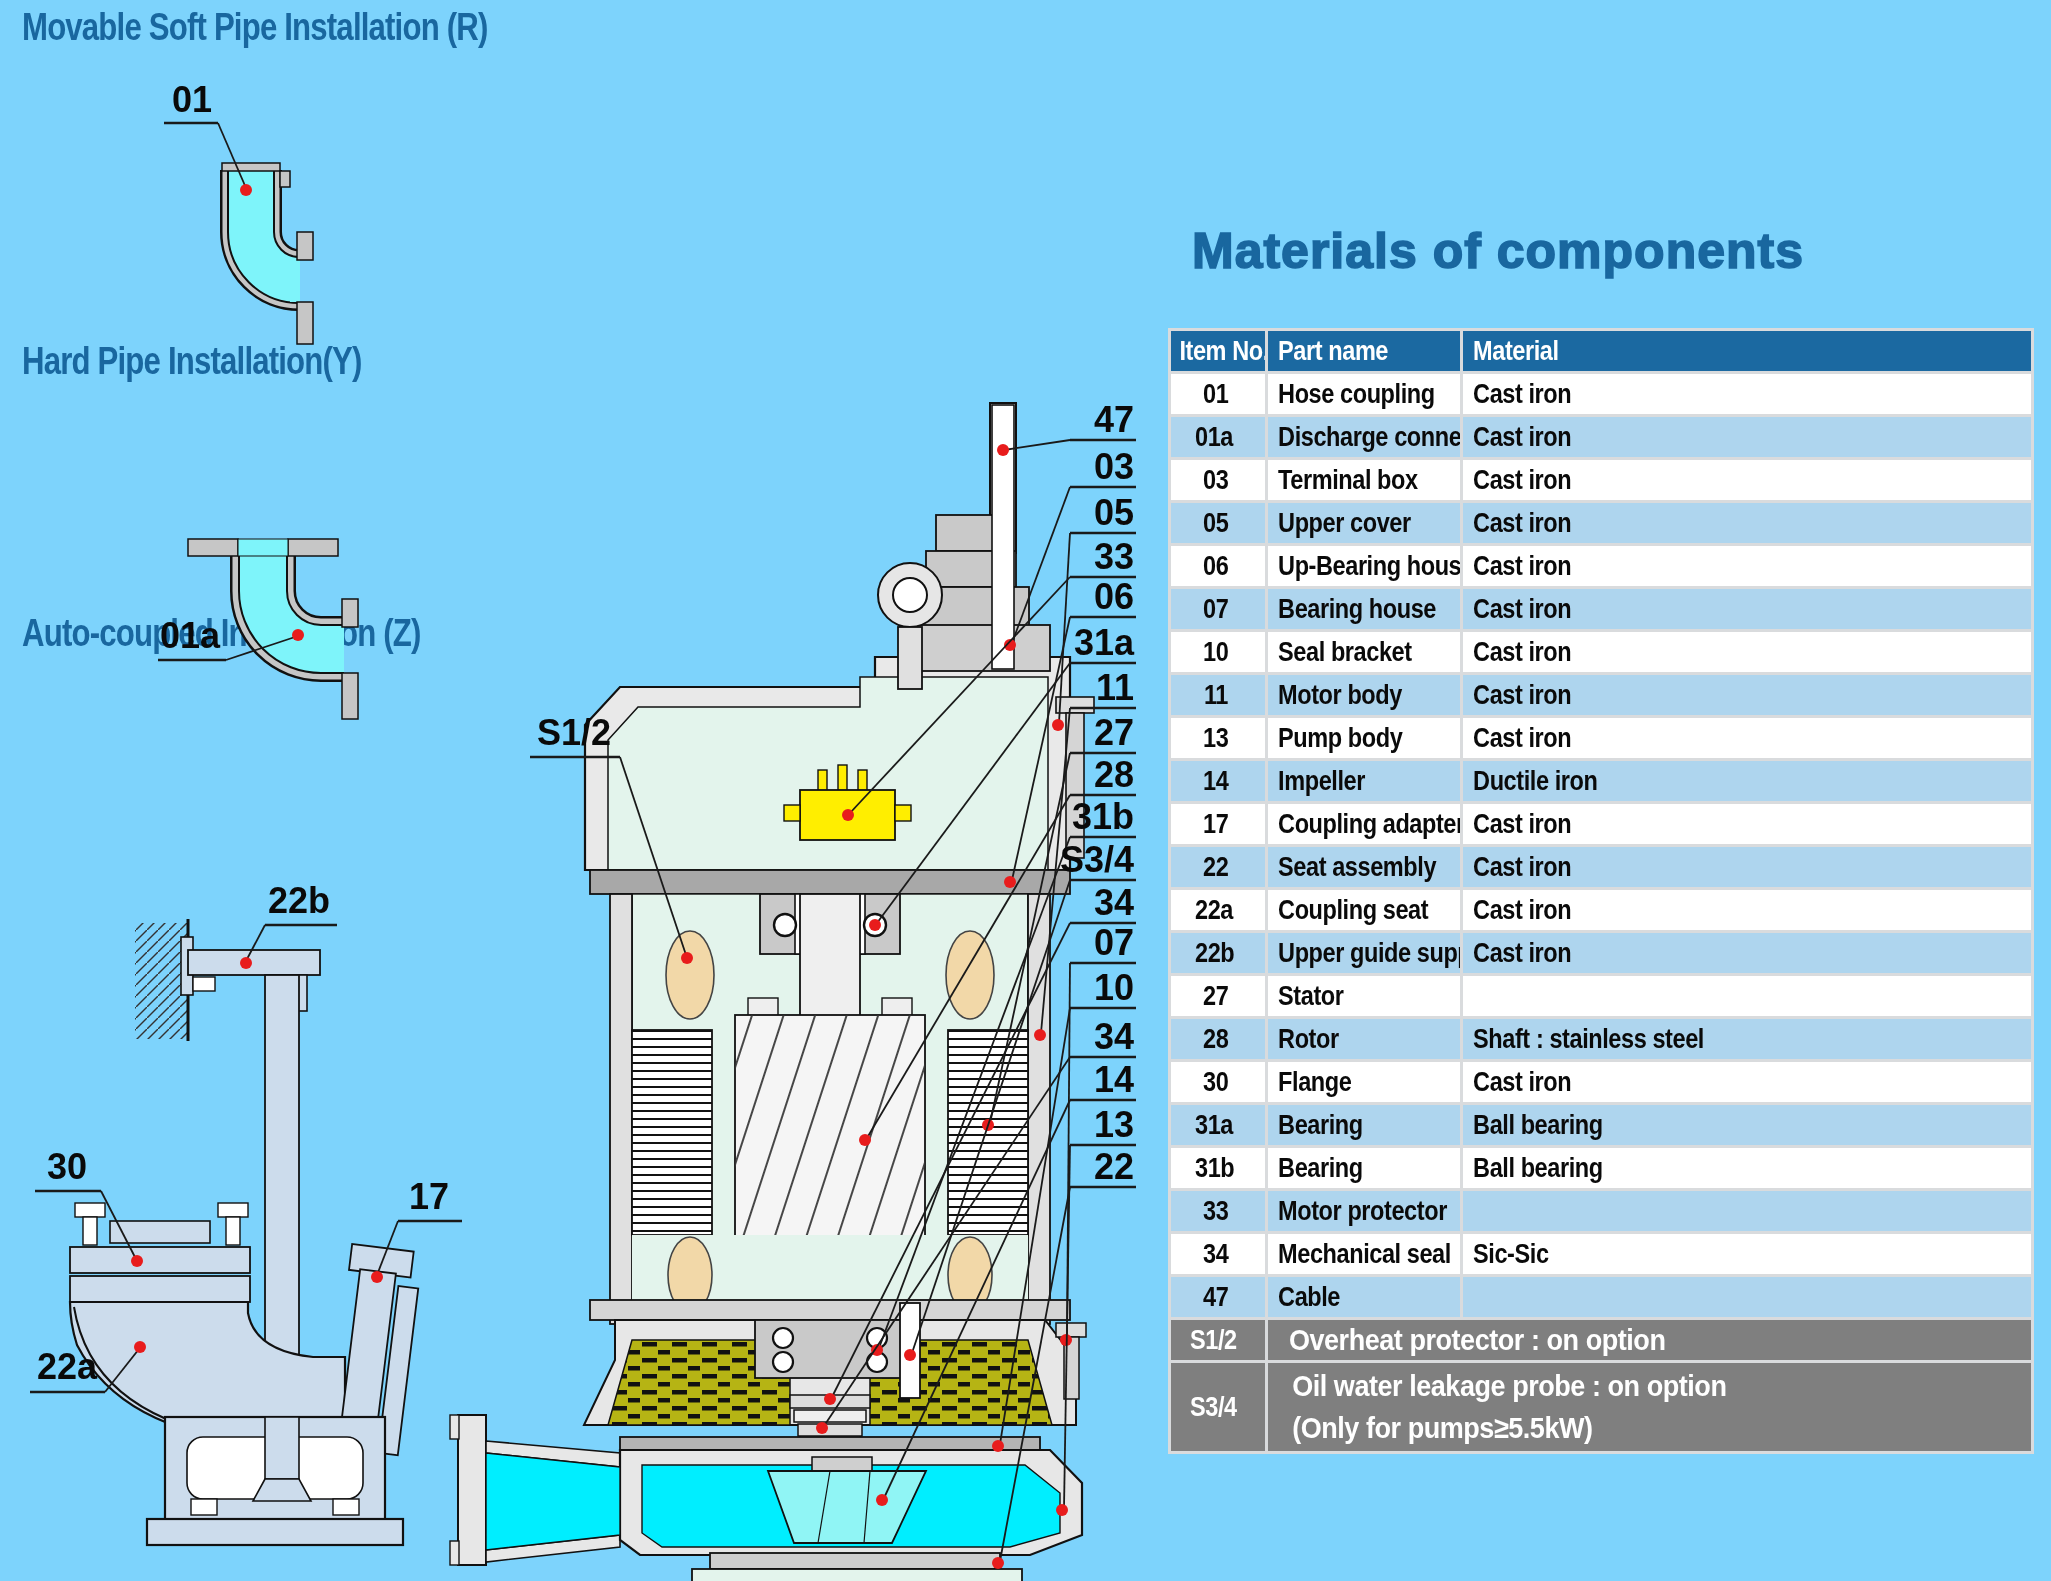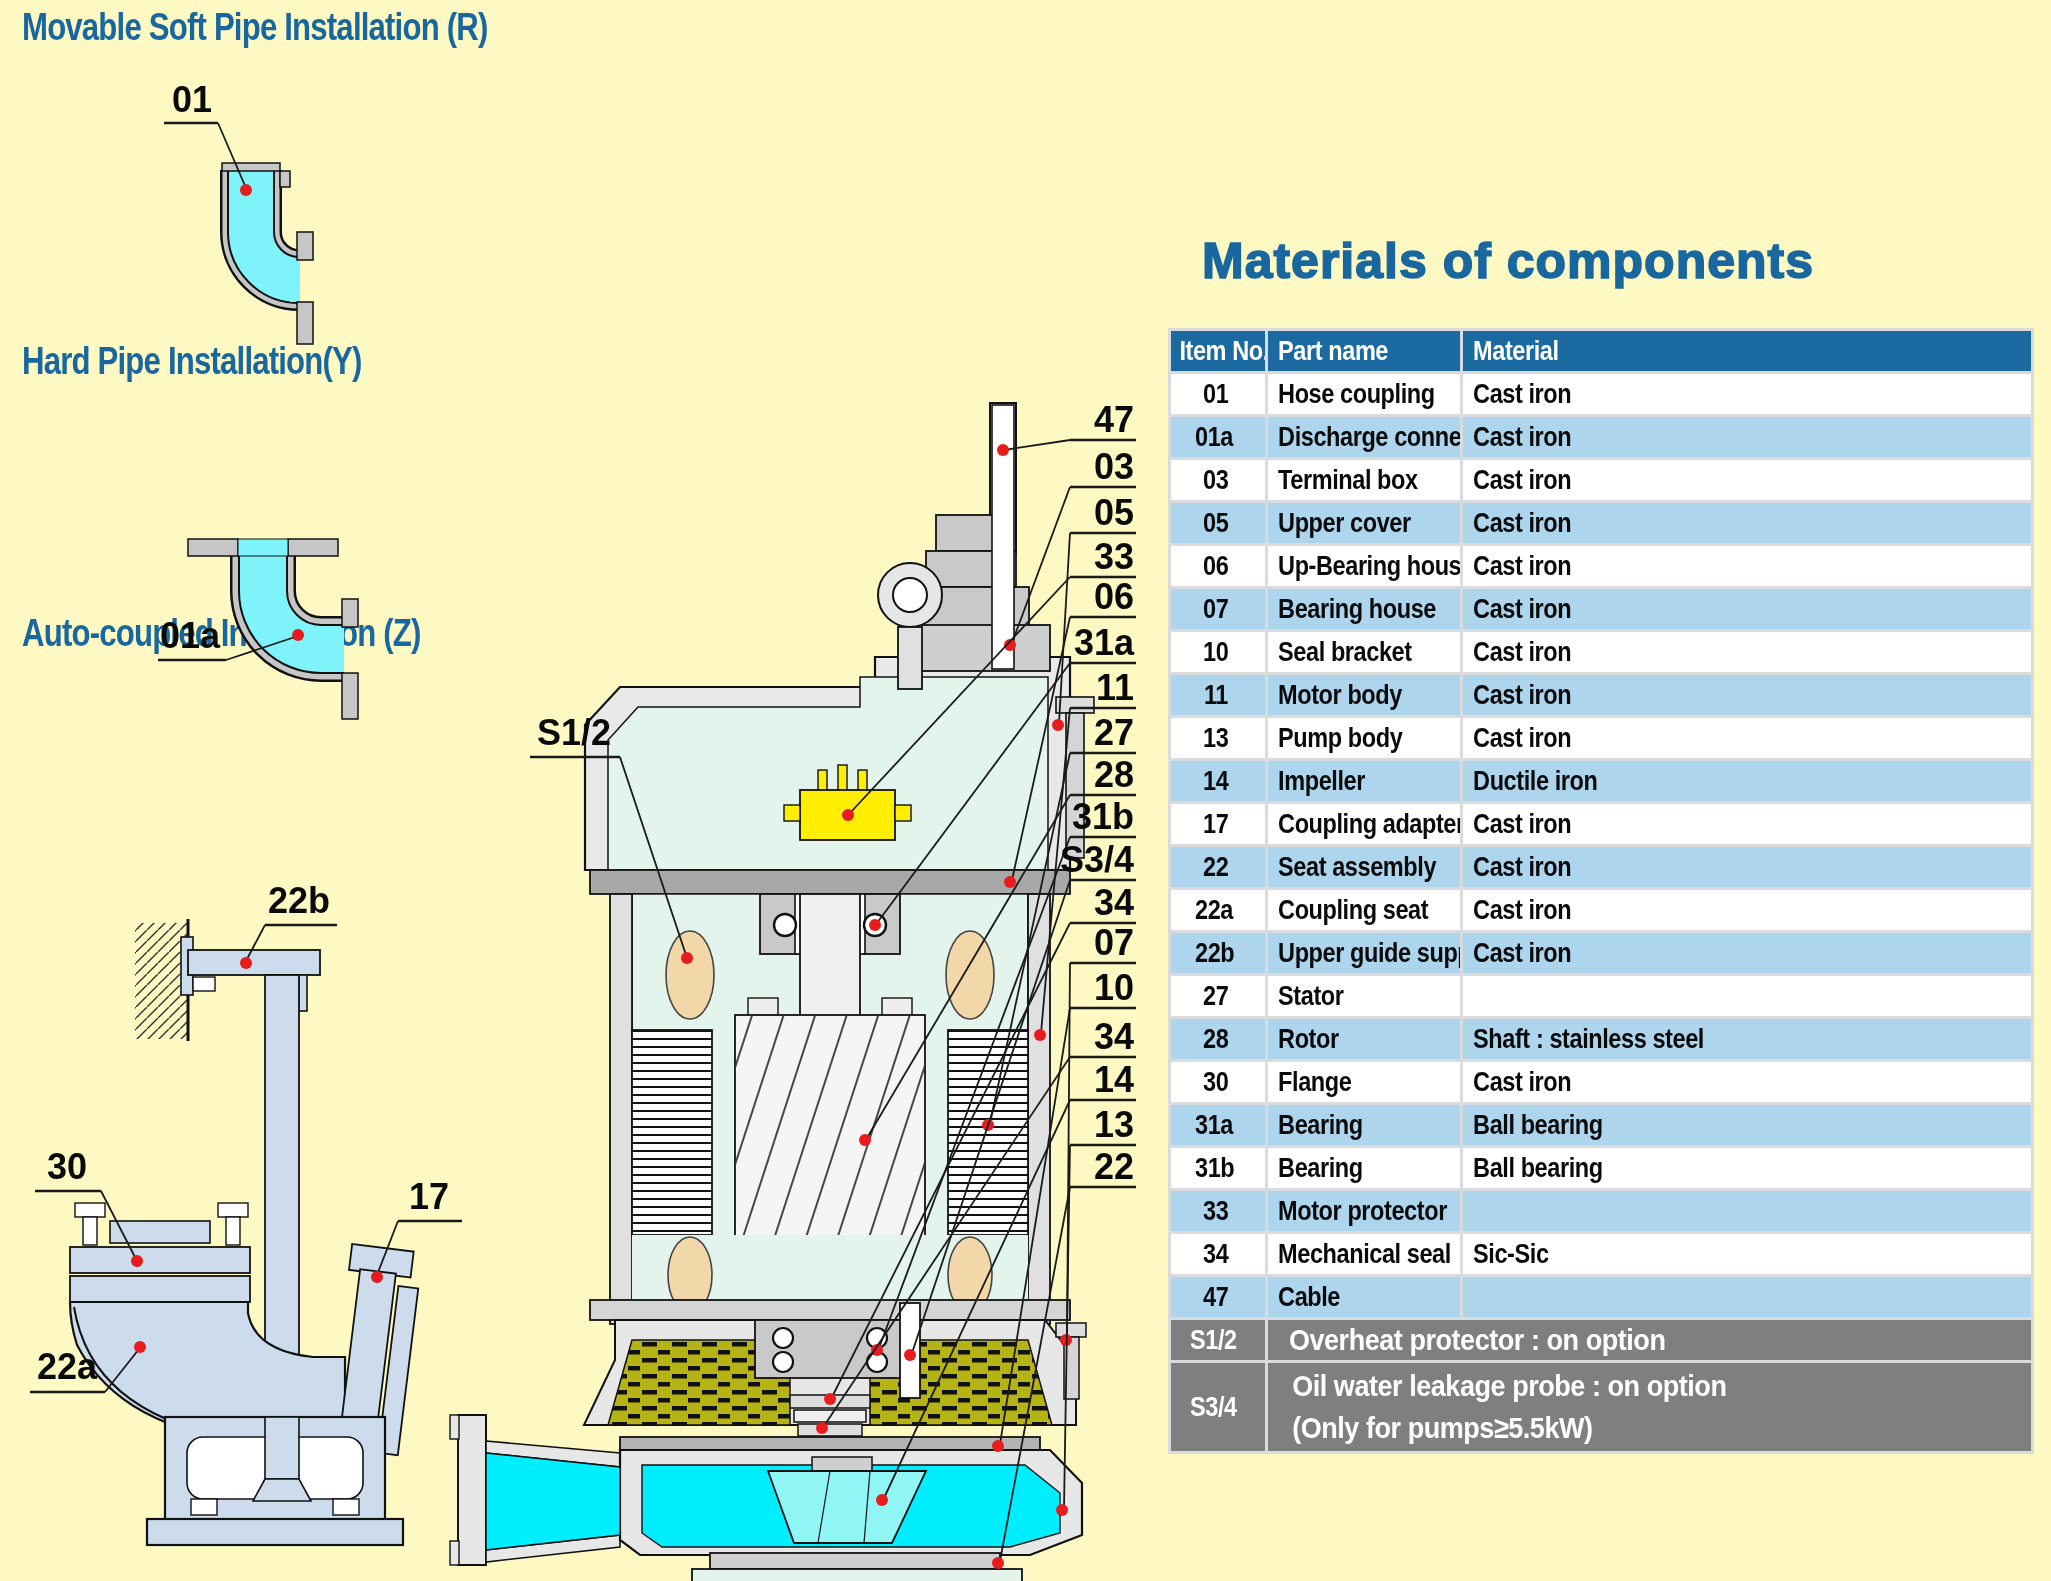--- a/index.html
+++ b/index.html
@@ -1,21 +1,21 @@
 <!DOCTYPE html>
 <html style="--heading-blue: #19679f; --table-header-bg: #1b69a1; --table-alt-row-bg: #aed5ee; --note-row-bg: #7f7f7f; --water-cyan: #00eeff; --elbow-cyan: #7ef4fa; --install-part-blue: #ccdcec; --oil-olive: #b6b414; --protector-yellow: #ffee00; --winding-tan: #f2d8a8; --chamber-mint: #e3f4ec; --leader-dot-red: #e81c1c;"><head>
 <meta charset="utf-8">
 <style>
   html,body{margin:0;padding:0;background:#fff;}
-  #page{position:relative;width:2051px;height:1581px;background:#fef9c3;overflow:hidden;
+  #page{position:relative;width:2051px;height:1581px;background:#7dd3fc;overflow:hidden;
         font-family:"Liberation Sans","DejaVu Sans",sans-serif;}
   .sec-heading{position:absolute;margin:0;color:var(--heading-blue,#19679f);
         font-size:38px;font-weight:700;letter-spacing:-1px;white-space:nowrap;
         transform:scaleX(0.82);transform-origin:0 0;}
-  .main-title{position:absolute;left:1192px;top:222px;margin:10px;color:var(--heading-blue,#19679f);
+  .main-title{position:absolute;left:1192px;top:222px;margin:0;color:var(--heading-blue,#19679f);
         font-size:50px;font-weight:700;letter-spacing:1px;white-space:nowrap;
         -webkit-text-stroke:1.6px var(--heading-blue,#19679f);}
   
   table.materials{position:absolute;left:1168px;top:328px;width:863px;
         border-collapse:collapse;table-layout:fixed;
         border:3px solid #97999b;background:#fff;}
   table.materials col.c-item{width:97px;}
   table.materials col.c-part{width:195px;}
   table.materials col.c-mat{width:571px;}
   table.materials th,table.materials td{border:3px solid #d9dbdd;padding:0;height:40px;

